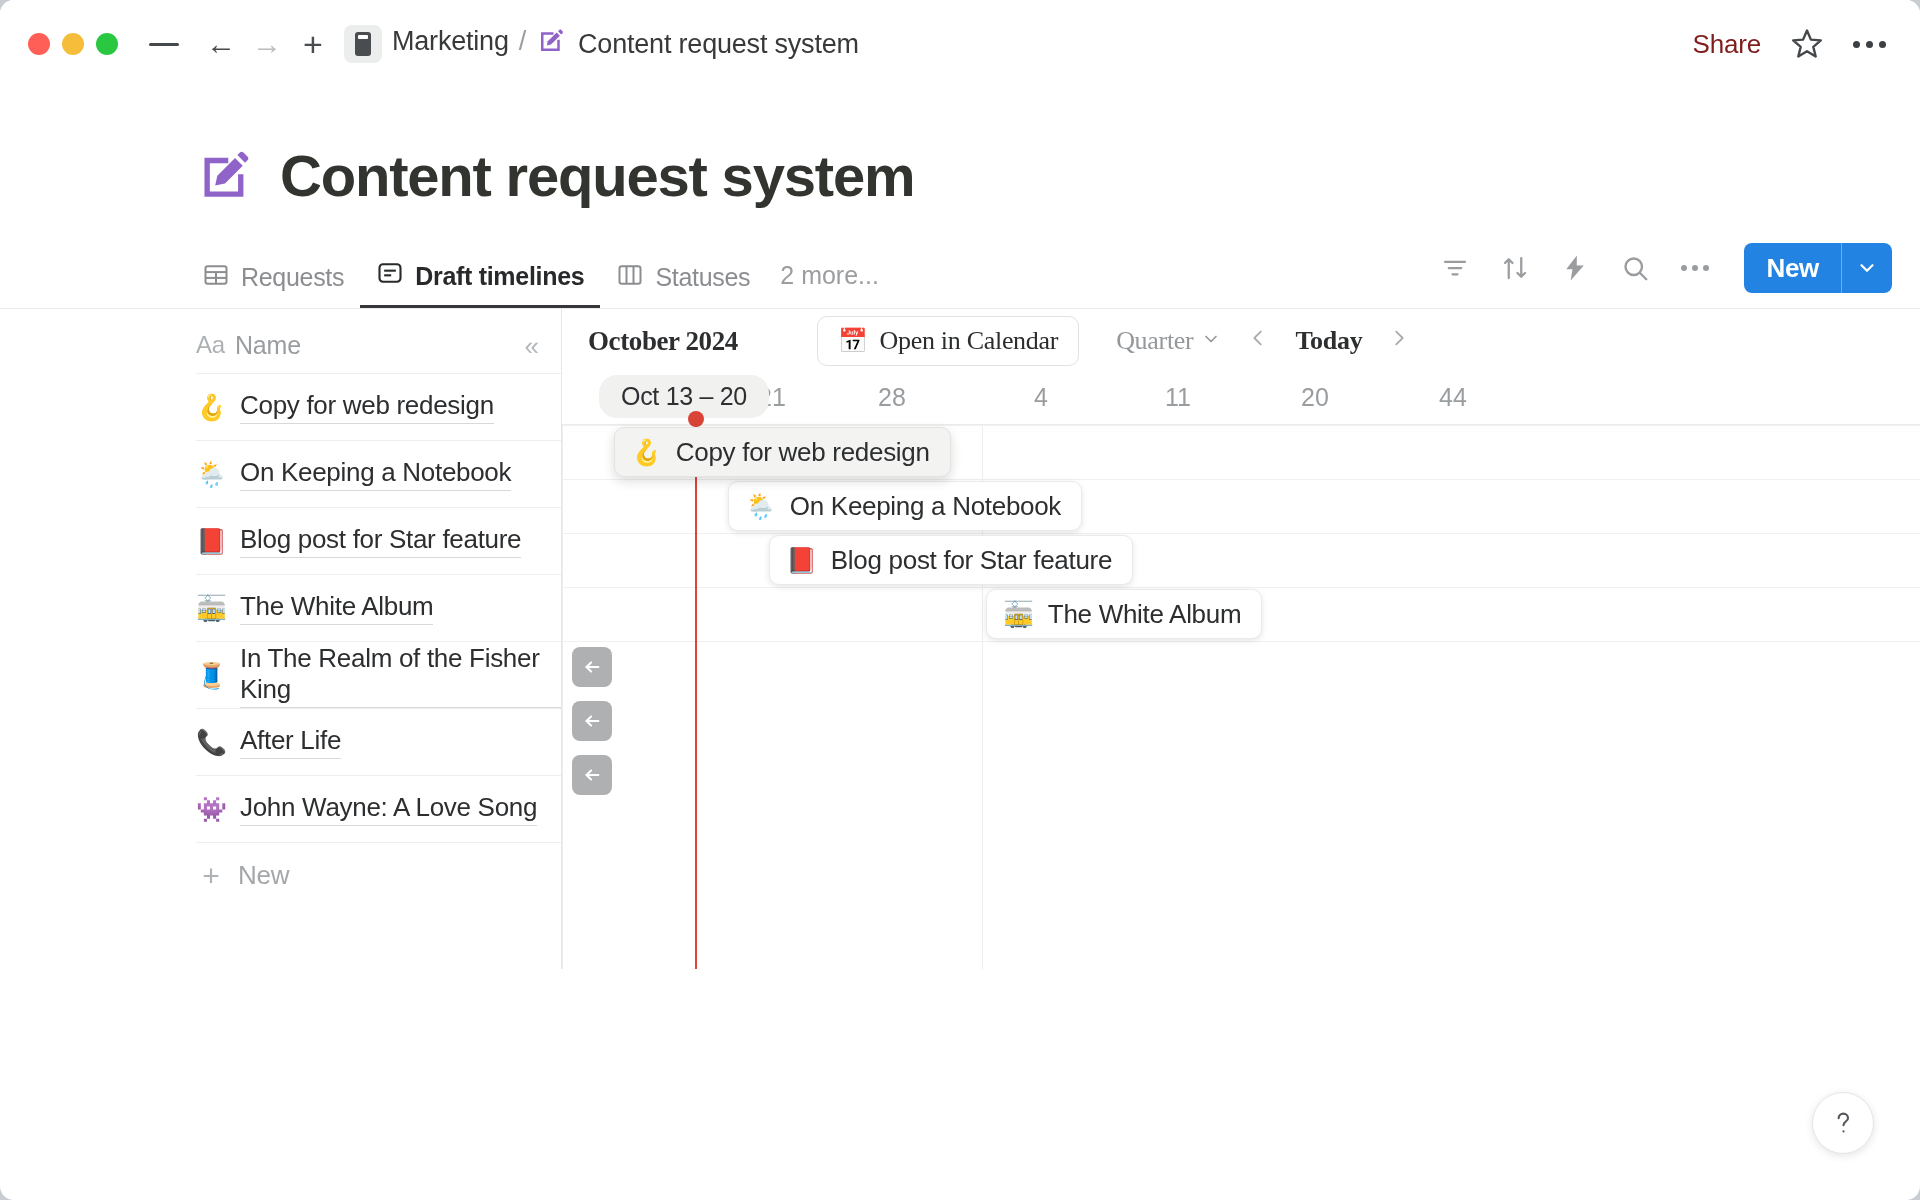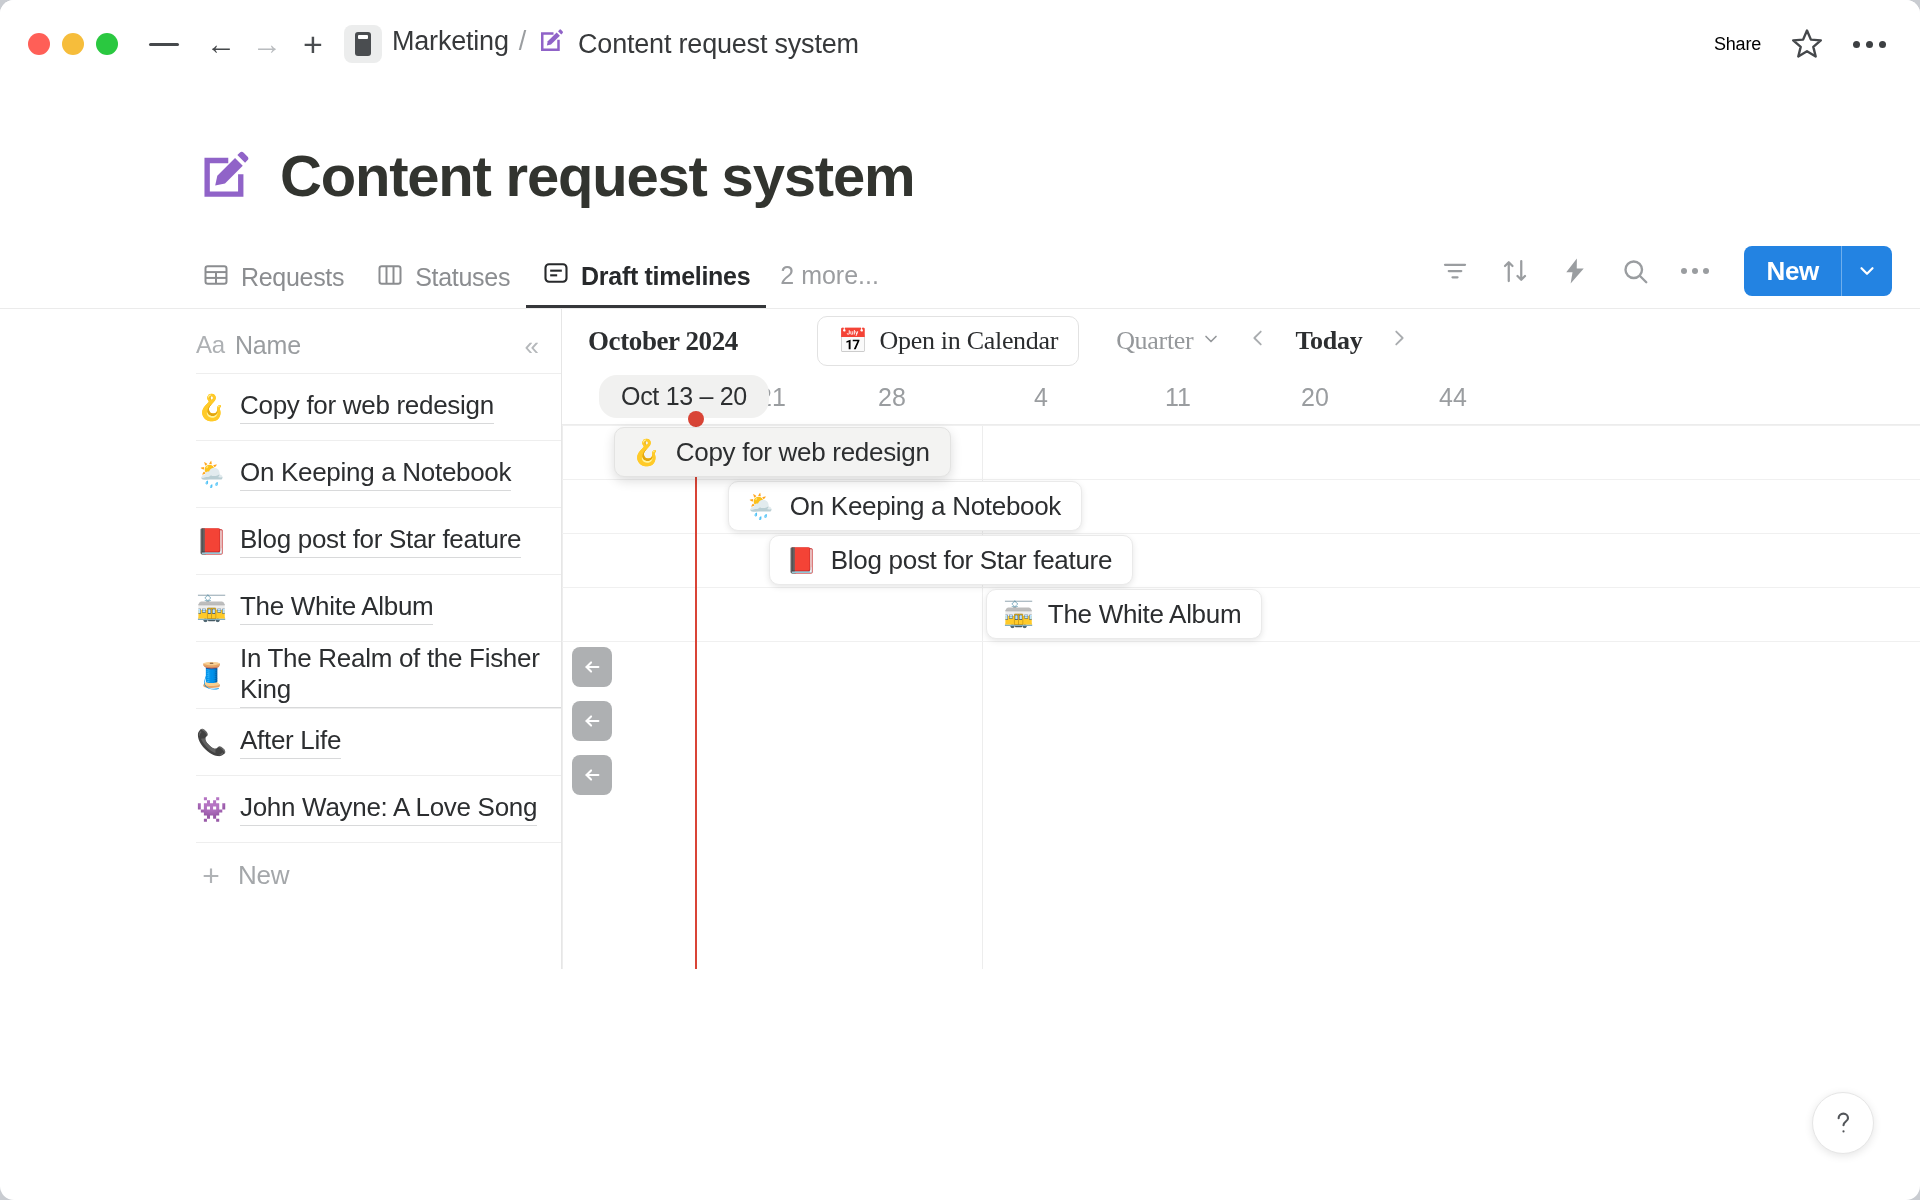--- a/index.html
+++ b/index.html
@@ -56,39 +56,39 @@
   .crumb {
     font-size: 27px; color: #37393b; letter-spacing: -0.2px;
     display: flex; 
   }
   .crumb .sep { color: #9a9da0; margin: 0 10px; }
   .crumb-current { display:flex; align-items:center; gap: 12px; }
 
   .tb-right {
     margin-left: auto; display: flex; align-items: center; gap: 28px;
   }
-  .share-btn { font-size: 18px; color: #000000; letter-spacing: -0.2px; }
+  .share-btn { font-size: 26px; color: #7f1d1d; letter-spacing: -0.2px; }
   .star-btn { width: 36px; height: 36px; color: #4a4d50; }
   .dots-btn { display:flex; gap:6px; align-items:center; }
   .dots-btn i { width: 7px; height: 7px; border-radius: 50%; background: #3d4043; display:block;}
 
   .page-header {
     display: flex; align-items: center; gap: 26px;
     padding: 54px 0 0 196px;
   }
   .page-emoji { width: 58px; height: 58px; display:flex; align-items:center; justify-content:center;}
   .page-title {
     font-size: 58px; font-weight: bold; color: #32342f; letter-spacing: -1.2px;
   }
 
   
   .tabbar {
     margin: 34px 0 0 0;
     padding: 0 28px 0 196px;
-    display: flex; align-items: flex-end;
+    display: flex; align-items: flex-start;
     border-bottom: 1px solid #ebebeb;
     height: 66px;
     position: relative;
   }
   .tabs { display:flex; align-items: flex-end; gap: 0; height: 100%; }
   .tab {
     display: flex; align-items: center; gap: 11px;
     font-size: 25px; color: #8b8d90; letter-spacing: -0.3px;
     padding: 0 16px 16px 16px;
     height: 100%;
@@ -301,40 +301,40 @@
           <svg width="28" height="28" viewBox="0 0 24 24" fill="none" stroke="#8b8d90" stroke-width="1.7">
             <rect x="3" y="4.5" width="18" height="15" rx="2"></rect>
             <line x1="3" y1="9.5" x2="21" y2="9.5"></line>
             <line x1="3" y1="14.5" x2="21" y2="14.5"></line>
             <line x1="12" y1="9.5" x2="12" y2="19.5"></line>
           </svg>
         </span>
         <span>Requests</span>
       </div>
 
+      <div class="tab active">
+        <span>
+          <svg width="28" height="28" viewBox="0 0 24 24" fill="none" stroke="#27292b" stroke-width="1.8">
+            <rect x="3" y="4.5" width="18" height="15" rx="3"></rect>
+            <line x1="7" y1="10" x2="17" y2="10"></line>
+            <line x1="7" y1="14" x2="13" y2="14"></line>
+          </svg>
+        </span>
+        <span>Draft timelines</span>
+      </div>
+
       <div class="tab">
         <span>
           <svg width="28" height="28" viewBox="0 0 24 24" fill="none" stroke="#8b8d90" stroke-width="1.7">
             <rect x="3" y="4.5" width="18" height="15" rx="2"></rect>
             <line x1="9" y1="4.5" x2="9" y2="19.5"></line>
             <line x1="15" y1="4.5" x2="15" y2="19.5"></line>
           </svg>
         </span>
         <span>Statuses</span>
-      </div>
-
-      <div class="tab active">
-        <span>
-          <svg width="28" height="28" viewBox="0 0 24 24" fill="none" stroke="#27292b" stroke-width="1.8">
-            <rect x="3" y="4.5" width="18" height="15" rx="3"></rect>
-            <line x1="7" y1="10" x2="17" y2="10"></line>
-            <line x1="7" y1="14" x2="13" y2="14"></line>
-          </svg>
-        </span>
-        <span>Draft timelines</span>
       </div>
 
       <div class="tab-more">2 more...</div>
     </div>
 
     <div class="tools">
       <div class="tool">
         <svg width="30" height="30" viewBox="0 0 24 24" stroke="#9a9da0" stroke-width="1.8" stroke-linecap="round">
           <line x1="4" y1="7" x2="20" y2="7"></line>
             <line x1="7" y1="12" x2="17" y2="12"></line>

